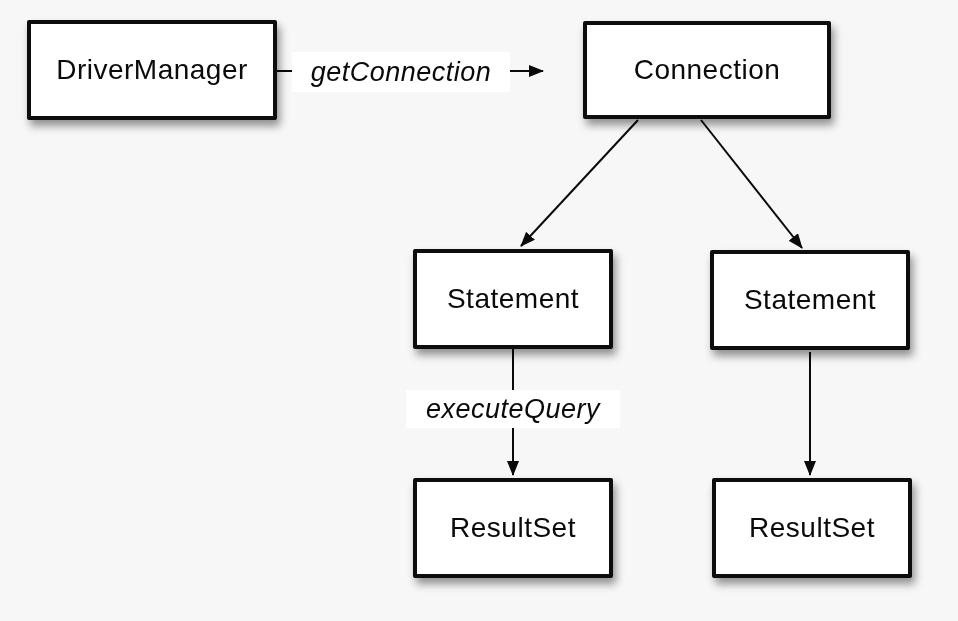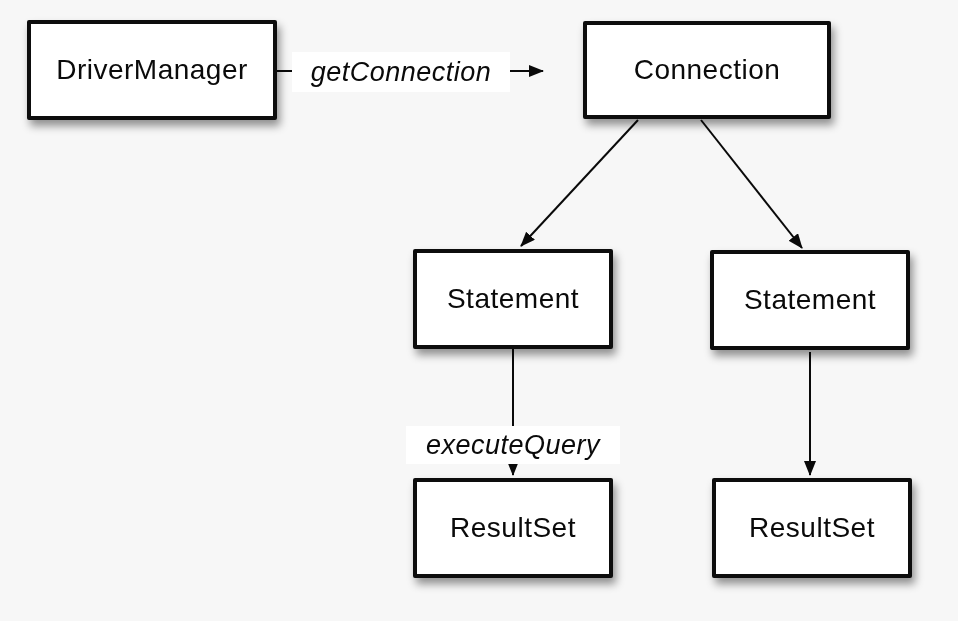--- a/index.html
+++ b/index.html
@@ -57,21 +57,21 @@
   
   #node-driver-manager   { left: 27px;  top: 20px;  width: 250px; height: 100px; }
   #node-connection       { left: 567px; top: 21px;  width: 248px; height: 98px; margin-left: 16px;  }
   #node-statement-left   { left: 413px; top: 249px; width: 200px; height: 100px; }
   #node-statement-right  { left: 710px; top: 250px; width: 200px; height: 100px; }
   #node-resultset-left   { left: 413px; top: 478px; width: 200px; height: 100px; }
   #node-resultset-right  { left: 712px; top: 478px; width: 200px; height: 100px; }
   
   #label-get-connection   { left: 292px; top: 52px;  width: 218px; height: 40px; }
   #label-create-statement { left: 460px; top: 155px; width: 246px; height: 38px; }
-  #label-execute-query    { left: 406px; top: 390px; width: 214px; height: 38px; margin-top: 36px; }
+  #label-execute-query    { left: 406px; top: 390px; width: 214px; height: 38px; }
 </style>
 </head>
 <body>
 
 <div id="canvas">
 
   <svg id="edge-layer" viewBox="0 0 958 621" xmlns="http://www.w3.org/2000/svg">
     <defs>
       <marker id="arrowhead" markerWidth="17" markerHeight="14" refX="14" refY="6" orient="auto" markerUnits="userSpaceOnUse">
         <path d="M0,0 L15,6 L0,12 Z" fill="#0a0a0a"></path>

